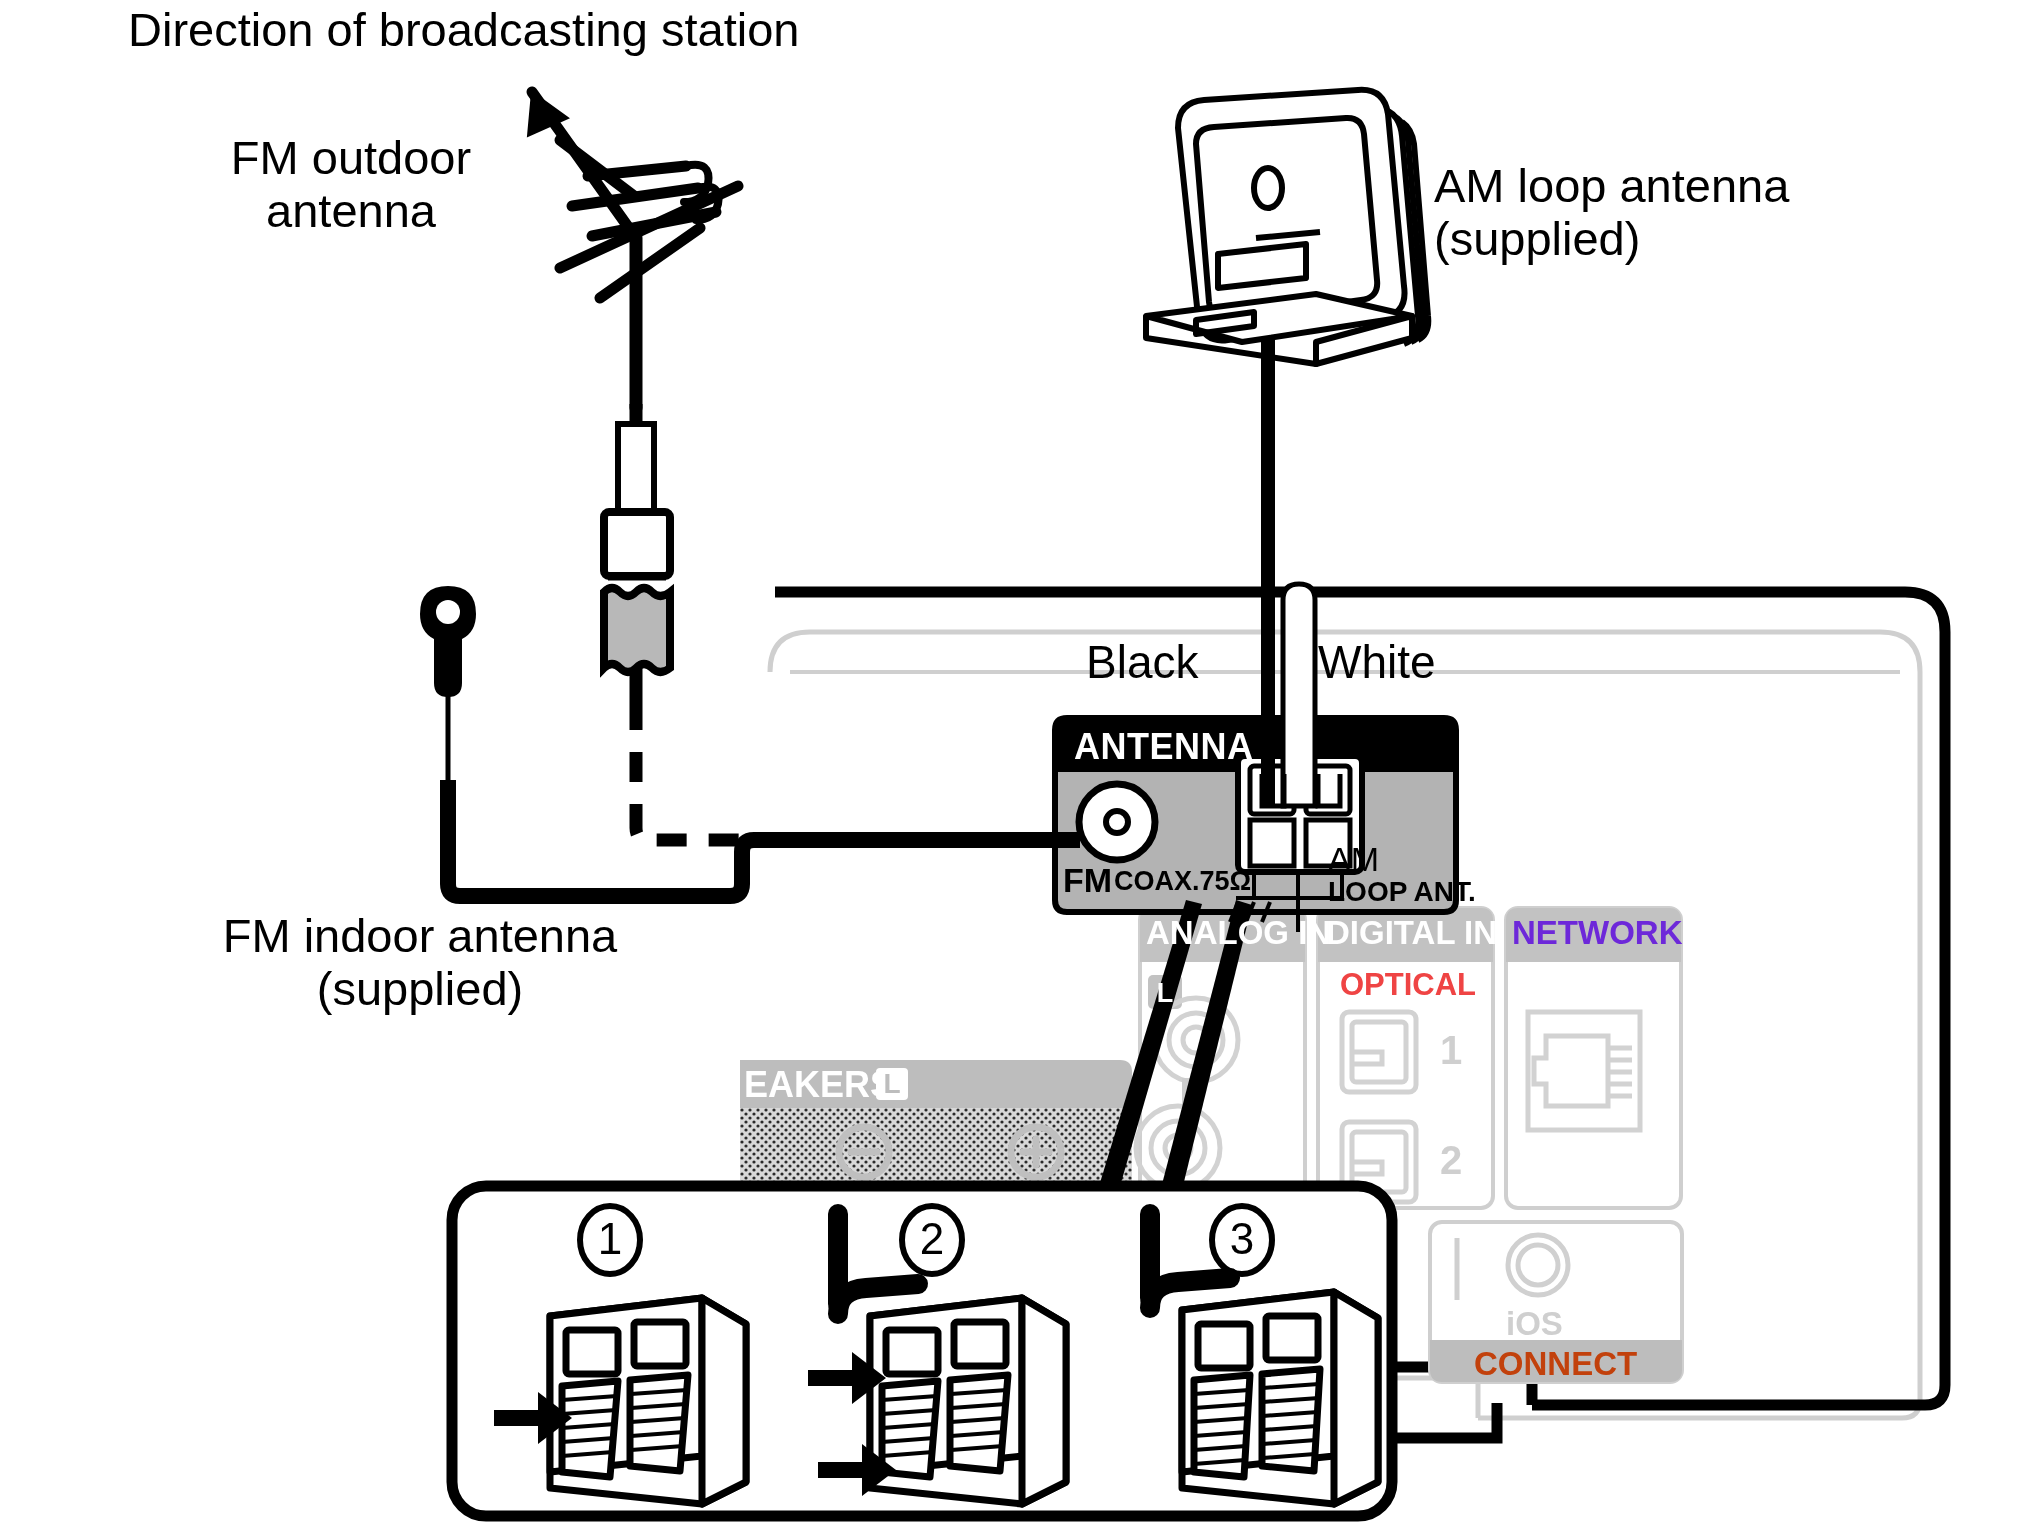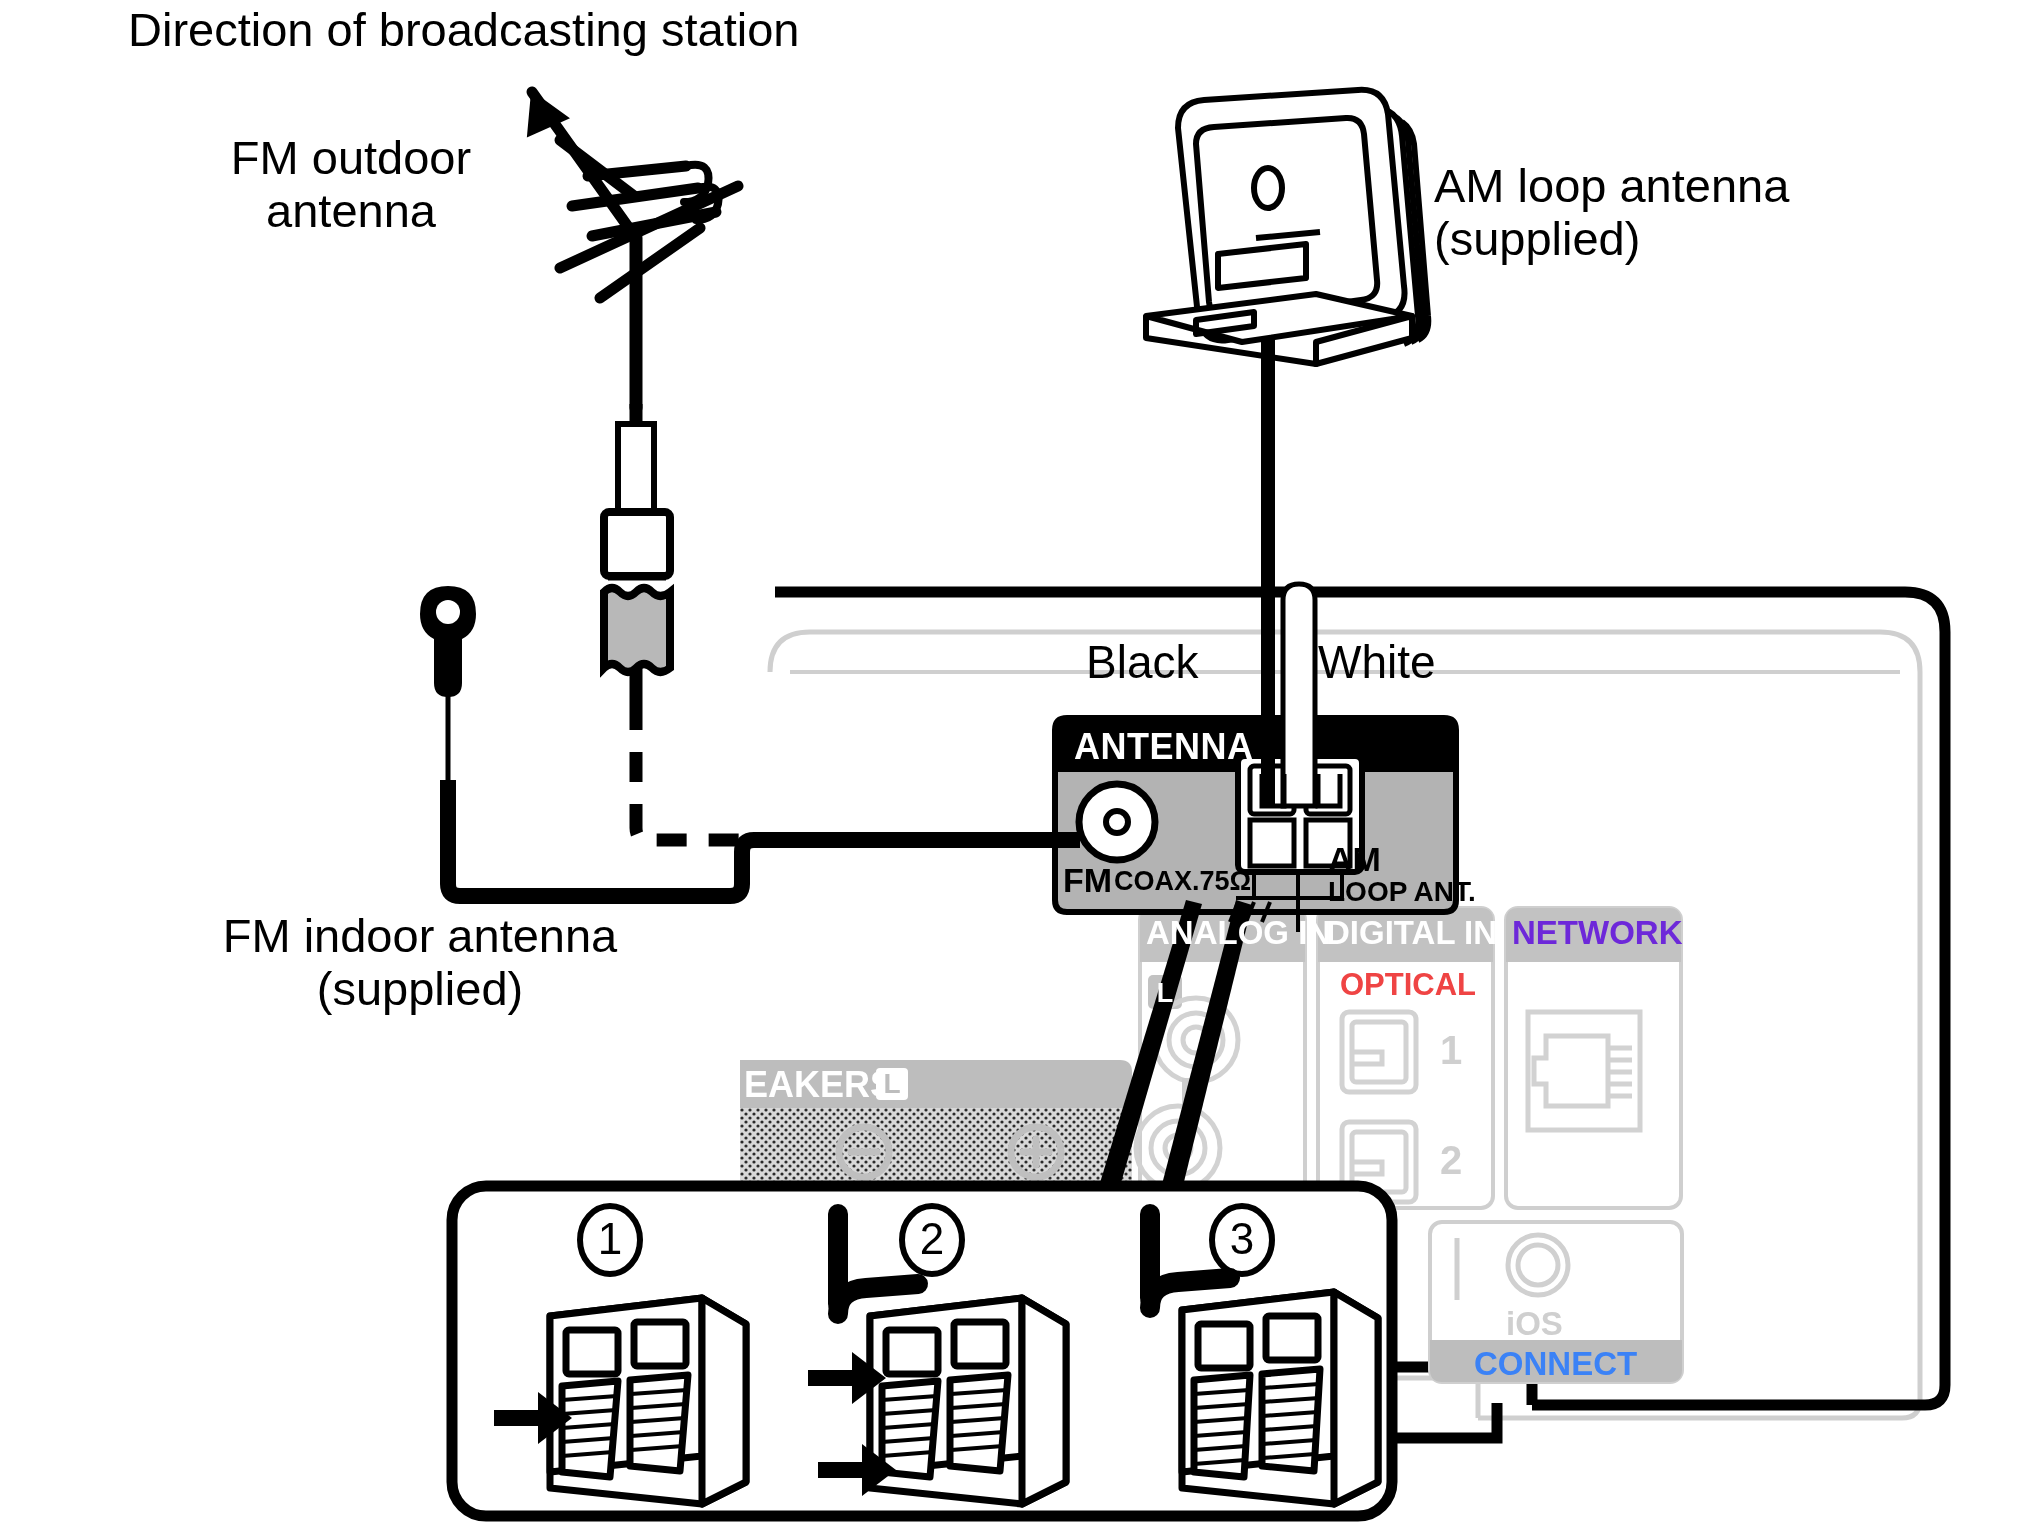--- a/index.html
+++ b/index.html
@@ -285,21 +285,21 @@
 <div class="lbl" style="left:1086px;top:637px;font-size:46px;">Black</div>
 
 <div class="lbl" style="left:1318px;top:637px;font-size:46px;">White</div>
 
 <div class="lbl" style="left:1074px;top:727px;font-size:36px;font-weight:bold;color:#fff;letter-spacing:0.5px;">ANTENNA</div>
 
 <div class="lbl" style="left:1063px;top:861px;font-size:34px;font-weight:bold;">FM</div>
 
 <div class="lbl" style="left:1114px;top:866px;font-size:27px;font-weight:bold;">COAX.75Ω</div>
 
-<div class="lbl" style="left:1328px;top:840px;font-size:34px;font-weight:bold;text-align:center;">AM</div>
+<div class="lbl" style="left:1328px;top:840px;font-size:34px;font-weight:normal;text-align:center;">AM</div>
 
 <div class="lbl" style="left:1328px;top:876px;font-size:28px;font-weight:bold;">LOOP ANT.</div>
 
 <div class="lbl" style="left:744px;top:1065px;font-size:36px;font-weight:bold;color:#fff;">EAKERS</div>
 
 <div class="lbl" style="left:876px;top:1068px;width:32px;text-align:center;font-size:28px;font-weight:bold;color:#bdbdbd;">L</div>
 
 <div class="lbl" style="left:1146px;top:915px;font-size:33px;font-weight:bold;color:#fff;">ANALOG IN</div>
 
 <div class="lbl" style="left:1148px;top:978px;width:34px;text-align:center;font-size:27px;font-weight:bold;color:#fff;">L</div>
@@ -309,21 +309,21 @@
 <div class="lbl" style="left:1340px;top:968px;font-size:31px;font-weight:bold;color:#ef4444;">OPTICAL</div>
 
 <div class="lbl" style="left:1440px;top:1028px;font-size:40px;font-weight:bold;color:#cfcfcf;">1</div>
 
 <div class="lbl" style="left:1440px;top:1138px;font-size:40px;font-weight:bold;color:#cfcfcf;">2</div>
 
 <div class="lbl" style="left:1512px;top:915px;font-size:33px;font-weight:bold;color:#6d28d9;">NETWORK</div>
 
 <div class="lbl" style="left:1506px;top:1306px;font-size:33px;font-weight:bold;color:#cfcfcf;">iOS</div>
 
-<div class="lbl" style="left:1474px;top:1346px;font-size:33px;font-weight:bold;color:#3b82f6;">CONNECT</div>
+<div class="lbl" style="left:1474px;top:1346px;font-size:33px;font-weight:bold;color:#c2410c;">CONNECT</div>
 
 <div class="lbl c" style="left:580px;top:1214px;width:60px;font-size:44px;">1</div>
 
 <div class="lbl c" style="left:902px;top:1214px;width:60px;font-size:44px;">2</div>
 
 <div class="lbl c" style="left:1212px;top:1214px;width:60px;font-size:44px;">3</div>
 
 </div>
 
 </body></html>

